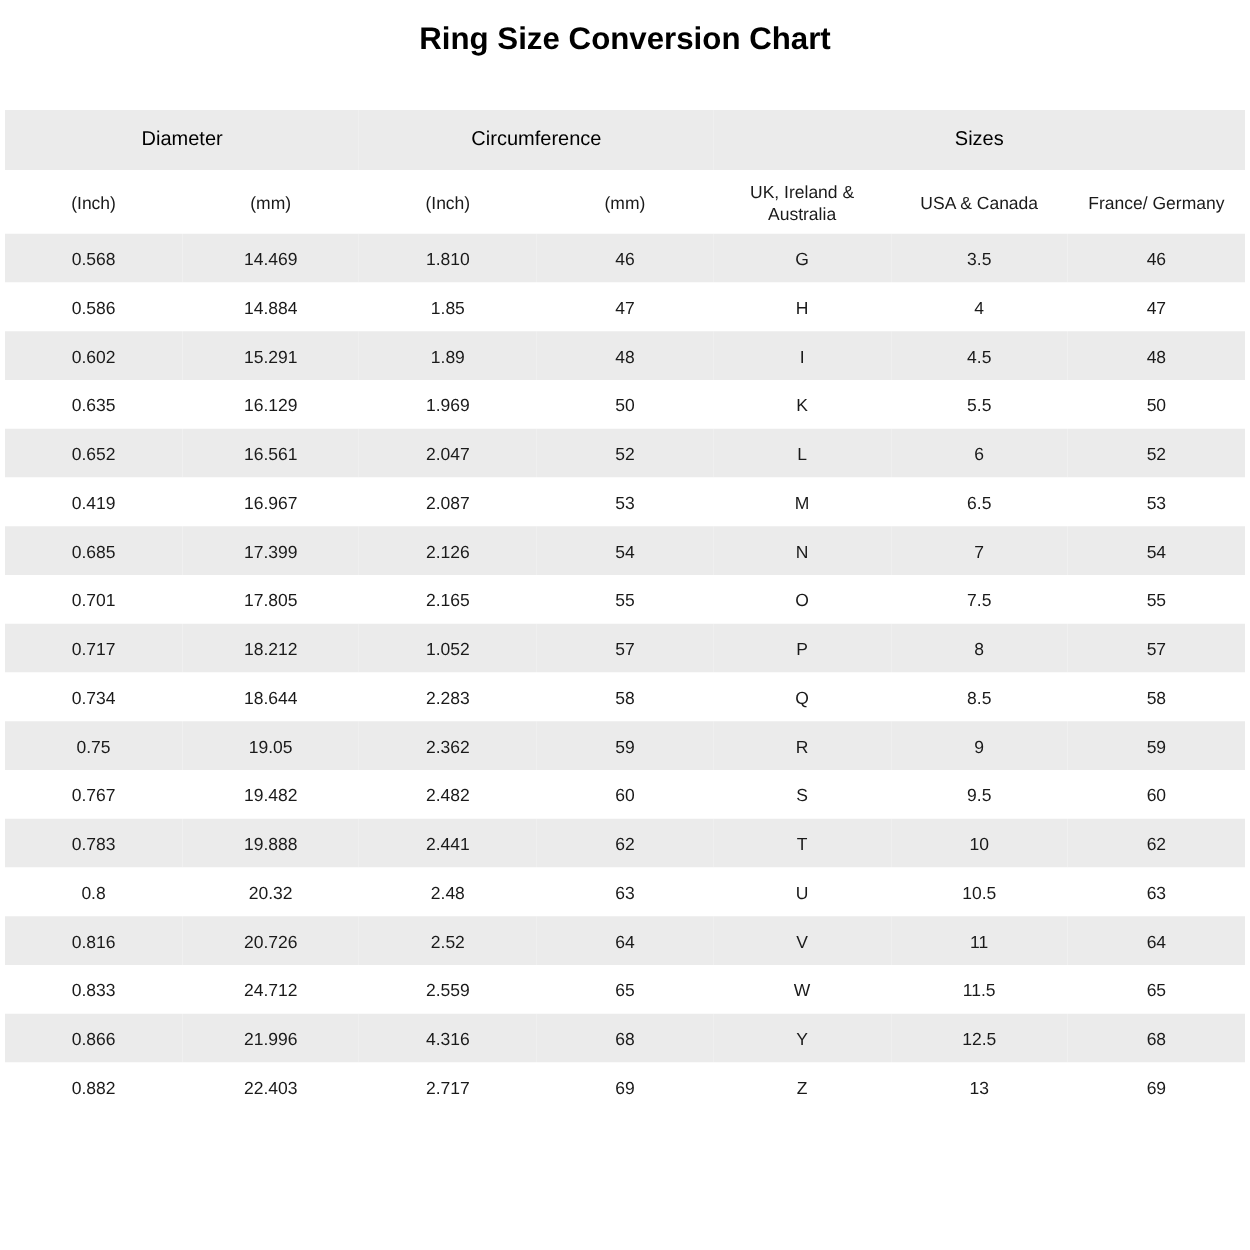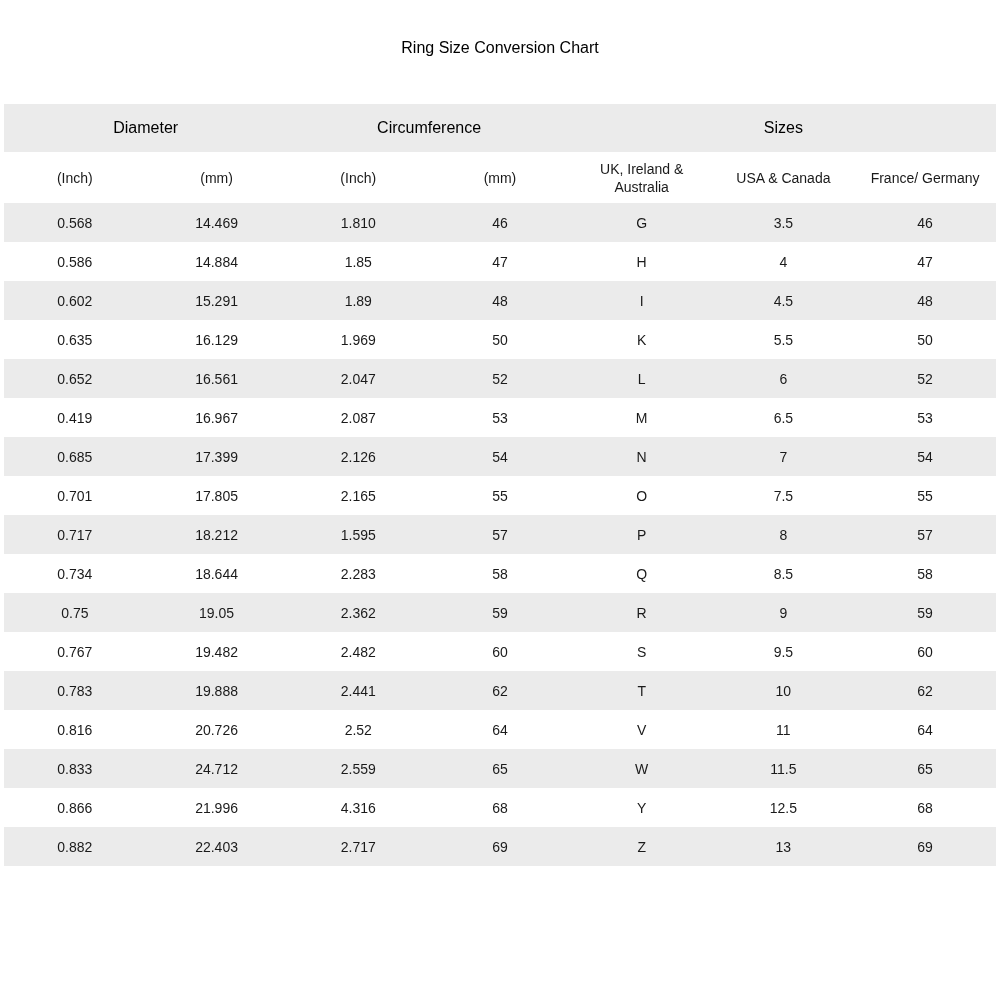--- a/index.html
+++ b/index.html
@@ -12,26 +12,26 @@
   html, body {
     margin: 0;
     padding: 0;
     width: 1000px;
     height: 1000px;
     background: var(--bg);
     font-family: "Liberation Sans", sans-serif;
     color: var(--text);
   }
   .page-title {
-    margin: 16px;
+    margin: 0;
     padding-top: 19px;
     text-align: center;
-    font-size: 16px;
+    font-size: 25px;
     line-height: 25px;
-    font-weight: normal;
+    font-weight: bold;
     color: var(--title-color);
   }
   table.conversion-table {
     border-collapse: collapse;
     table-layout: fixed;
     width: 992px;
     margin: 44px 4px 0 4px;
   }
   .conversion-table th,
   .conversion-table td {
@@ -159,21 +159,21 @@
         <td>17.805</td>
         <td>2.165</td>
         <td>55</td>
         <td>O</td>
         <td>7.5</td>
         <td>55</td>
       </tr>
       <tr>
         <td>0.717</td>
         <td>18.212</td>
-        <td>1.595</td>
+        <td>1.052</td>
         <td>57</td>
         <td>P</td>
         <td>8</td>
         <td>57</td>
       </tr>
       <tr>
         <td>0.734</td>
         <td>18.644</td>
         <td>2.283</td>
         <td>58</td>
@@ -202,20 +202,29 @@
       <tr>
         <td>0.783</td>
         <td>19.888</td>
         <td>2.441</td>
         <td>62</td>
         <td>T</td>
         <td>10</td>
         <td>62</td>
       </tr>
       <tr>
+        <td>0.8</td>
+        <td>20.32</td>
+        <td>2.48</td>
+        <td>63</td>
+        <td>U</td>
+        <td>10.5</td>
+        <td>63</td>
+      </tr>
+      <tr>
         <td>0.816</td>
         <td>20.726</td>
         <td>2.52</td>
         <td>64</td>
         <td>V</td>
         <td>11</td>
         <td>64</td>
       </tr>
       <tr>
         <td>0.833</td>

